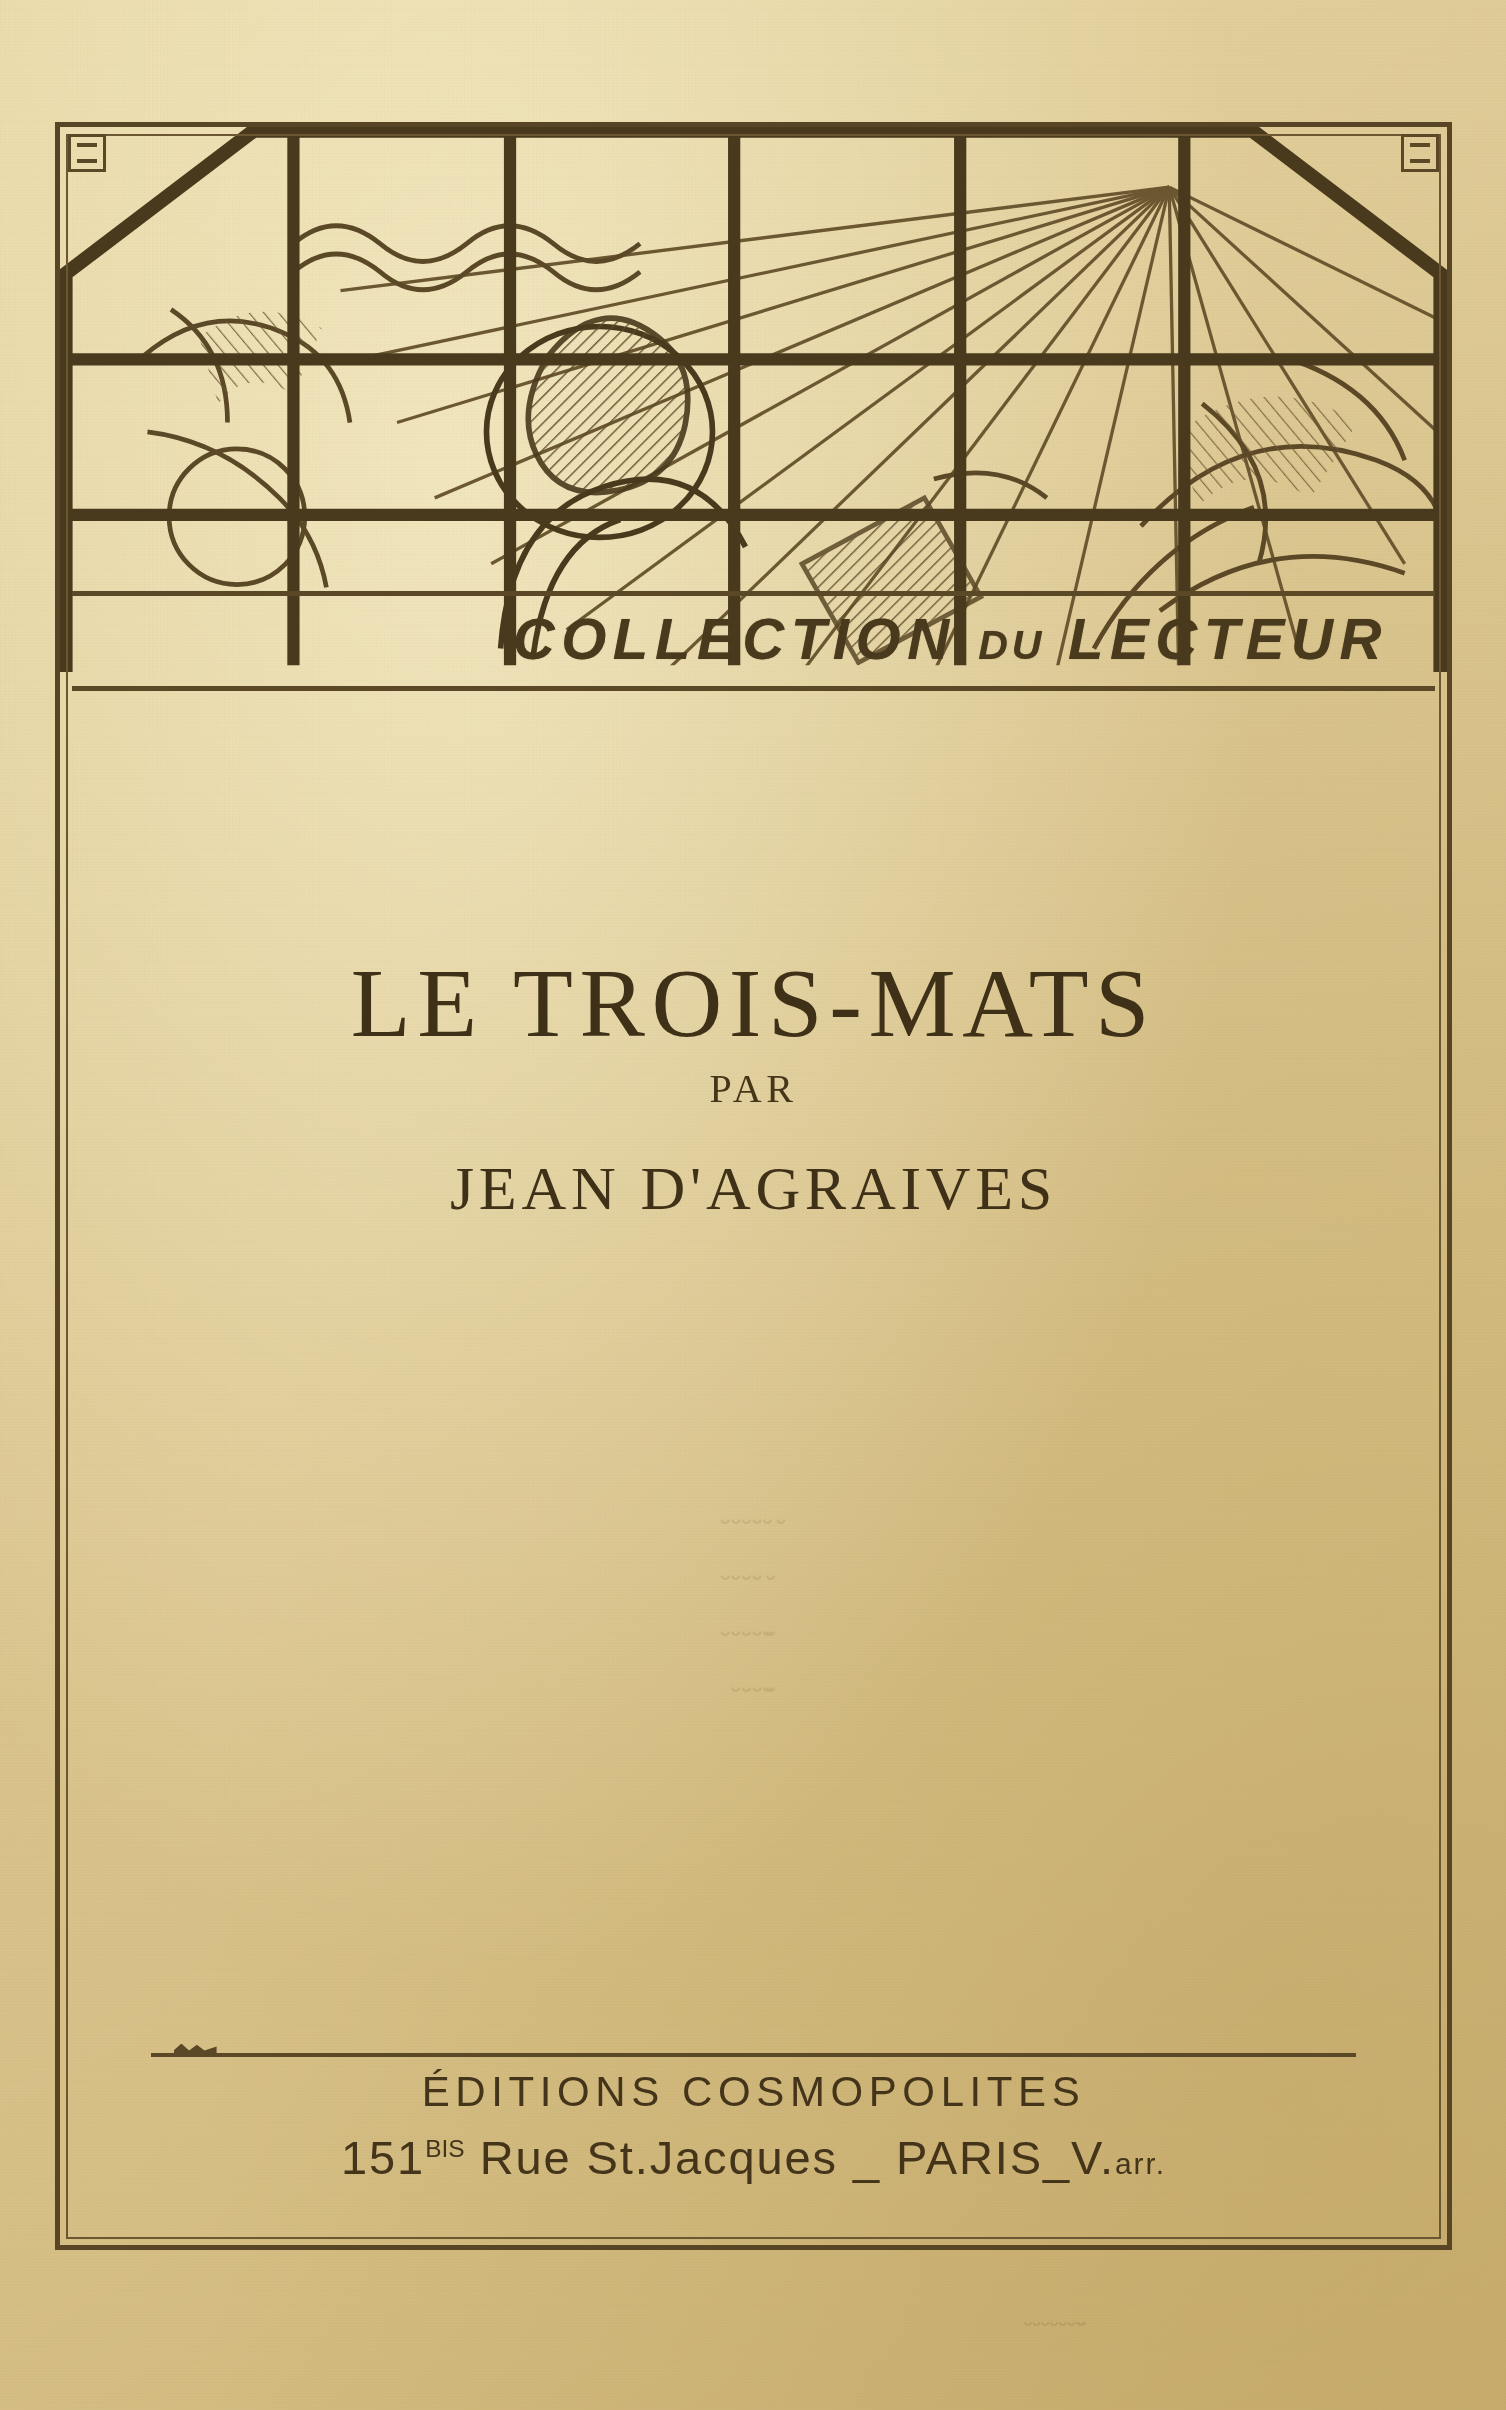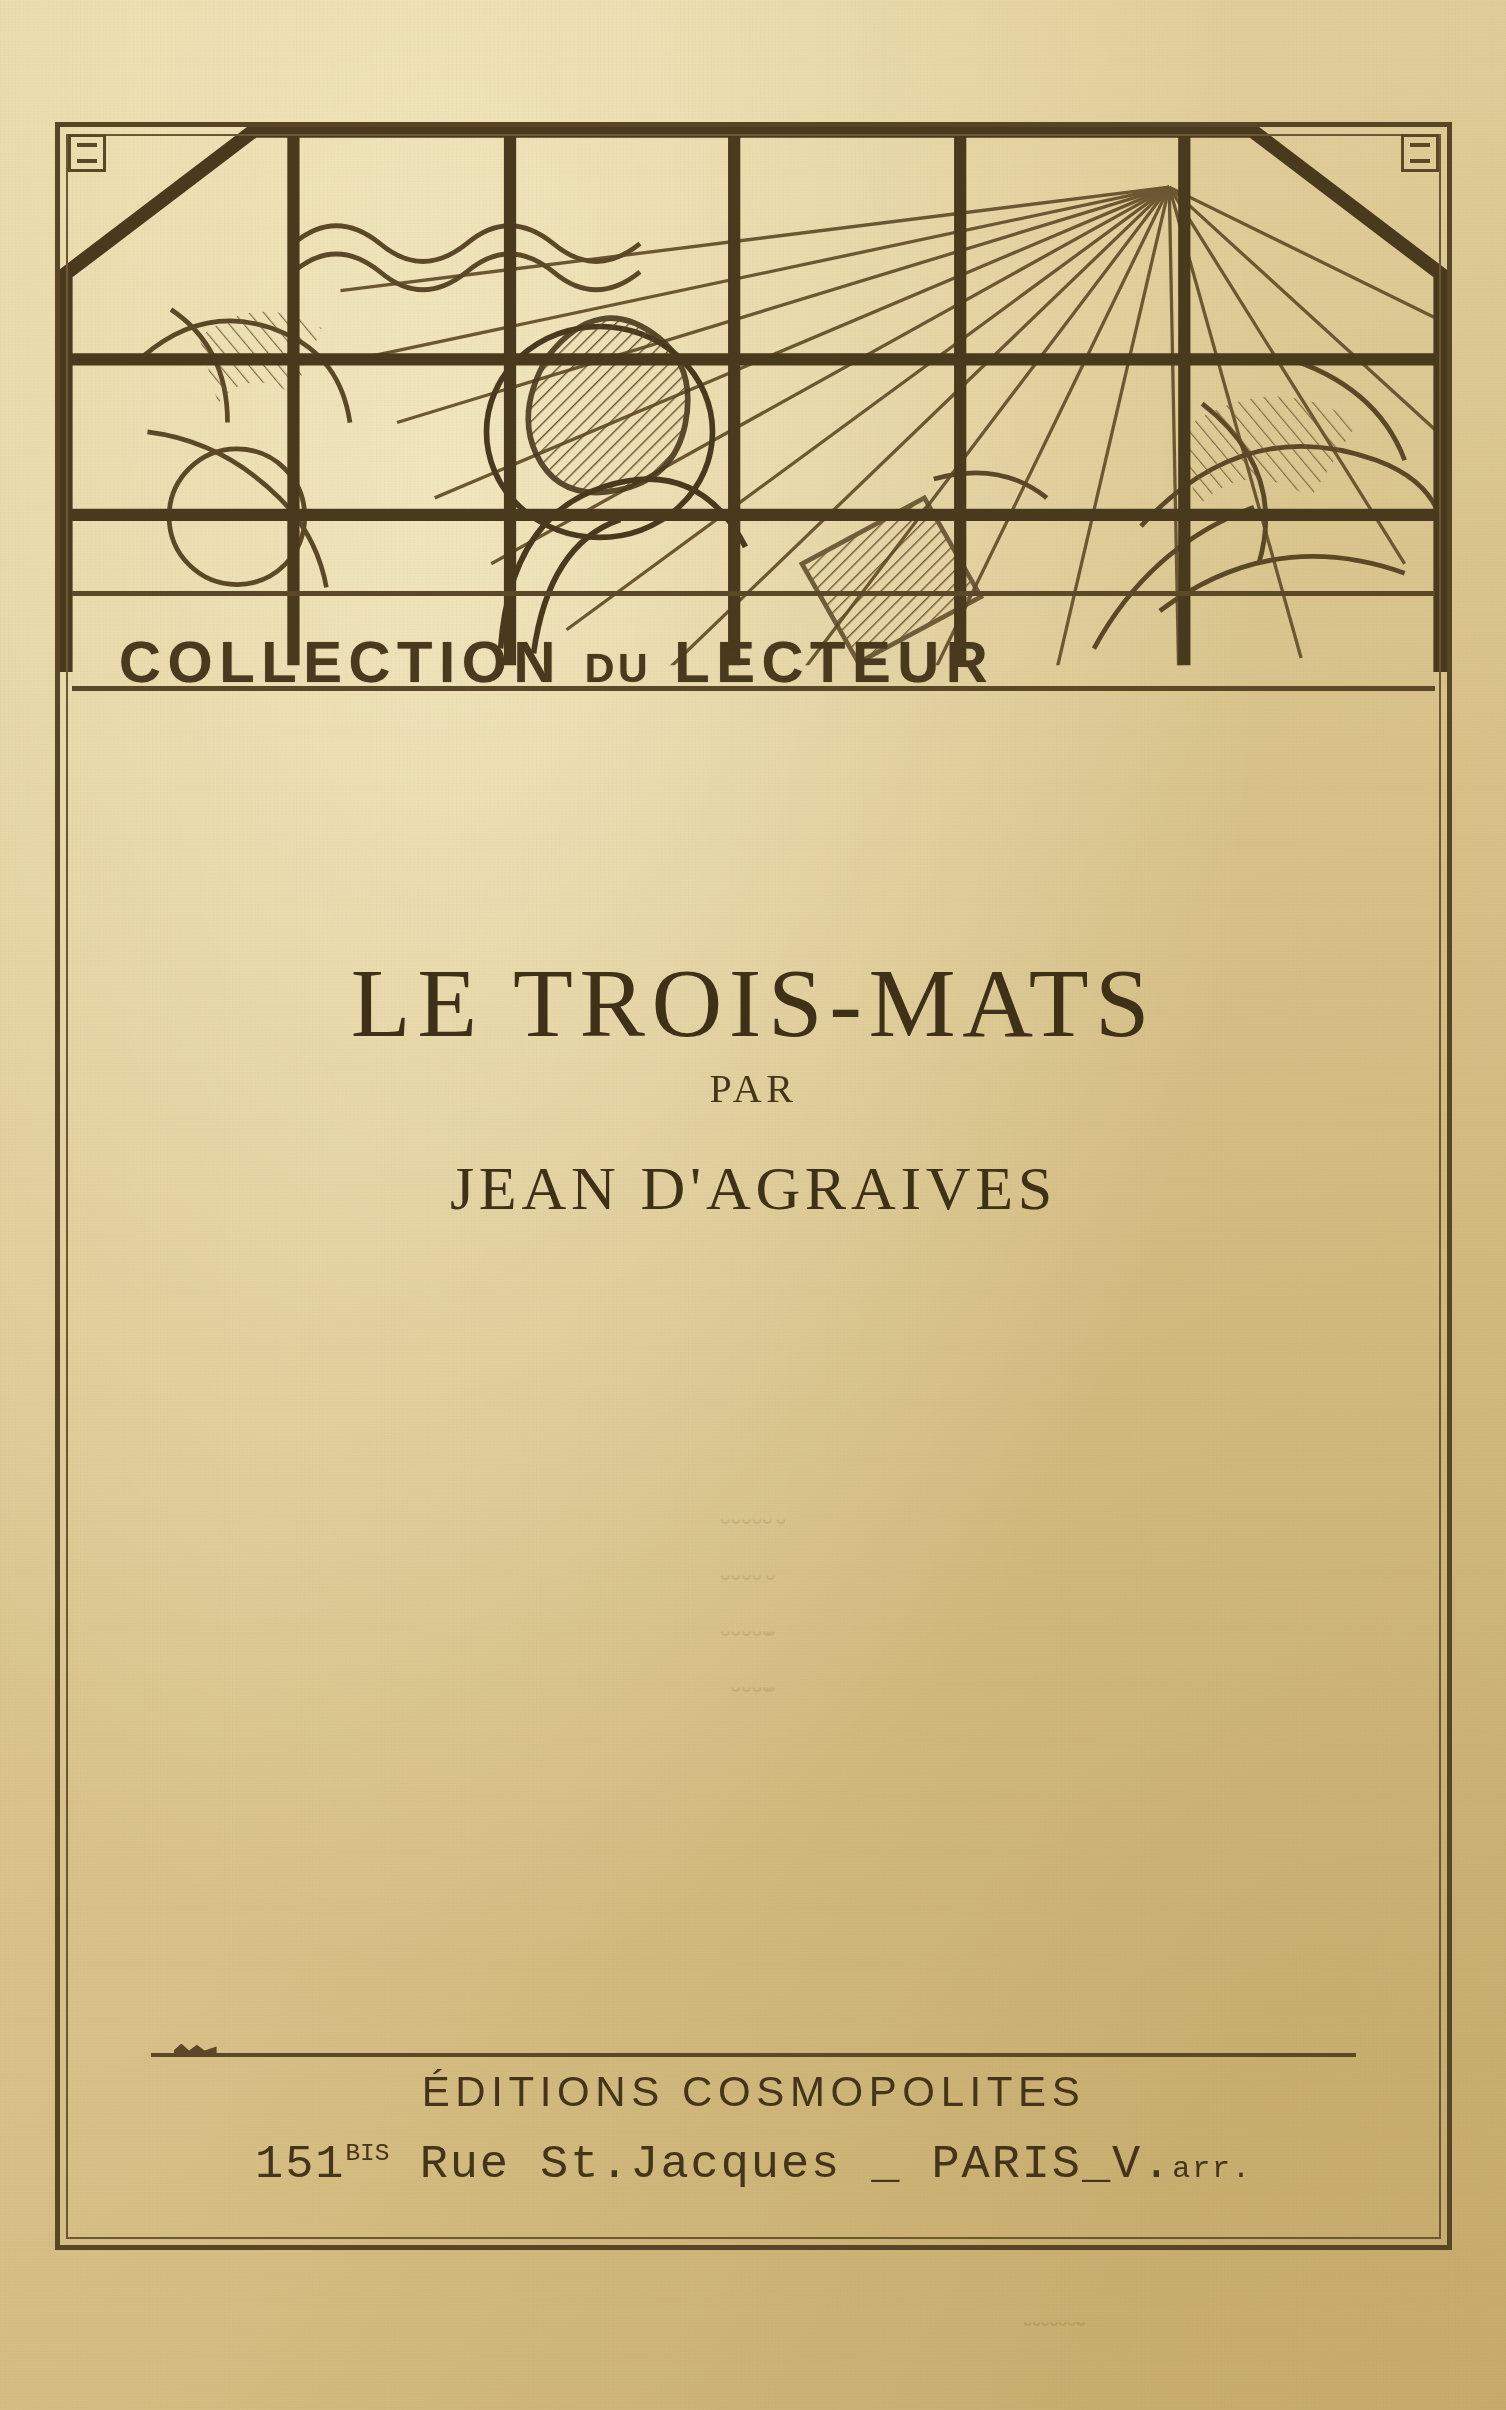--- a/index.html
+++ b/index.html
@@ -110,26 +110,27 @@
     top: 121px;
     width: 1390px;
     height: 556px;
   }
   #illustration svg { display: block; }
 
   
   #collection-band {
     position: absolute;
     left: 119px;
-    top: 618px;
+    top: 595px;
     width: 1269px;
     height: 87px;
     display: flex;
     align-items: center;
-    justify-content: flex-start;
+    justify-content: flex-end;
+    font-style: italic;
   }
   #collection-text {
     font-family: "Liberation Sans", sans-serif;
     font-weight: bold;
     font-size: 58px;
     letter-spacing: 6.6px;
     color: #4a3a1d;
     white-space: nowrap;
     text-shadow: 0 0 0.9px rgba(74,58,29,.55);
   }
@@ -213,22 +214,22 @@
     text-align: center;
   }
   #pub-name {
     font-family: "Liberation Sans", sans-serif;
     font-size: 42px;
     letter-spacing: 5.6px;
     color: #43341a;
     white-space: nowrap;
   }
   #pub-addr {
-    margin-top: 22px;
-    font-family: Liberation Mono, monospace;
+    margin-top: 14px;
+    font-family: Liberation Sans, sans-serif;
     font-size: 47px;
     letter-spacing: 1.9px;
     color: #43341a;
     white-space: nowrap;
   }
   #pub-addr .sup {
     font-size: 24.5px;
     vertical-align: super;
     letter-spacing: 0;
   }

